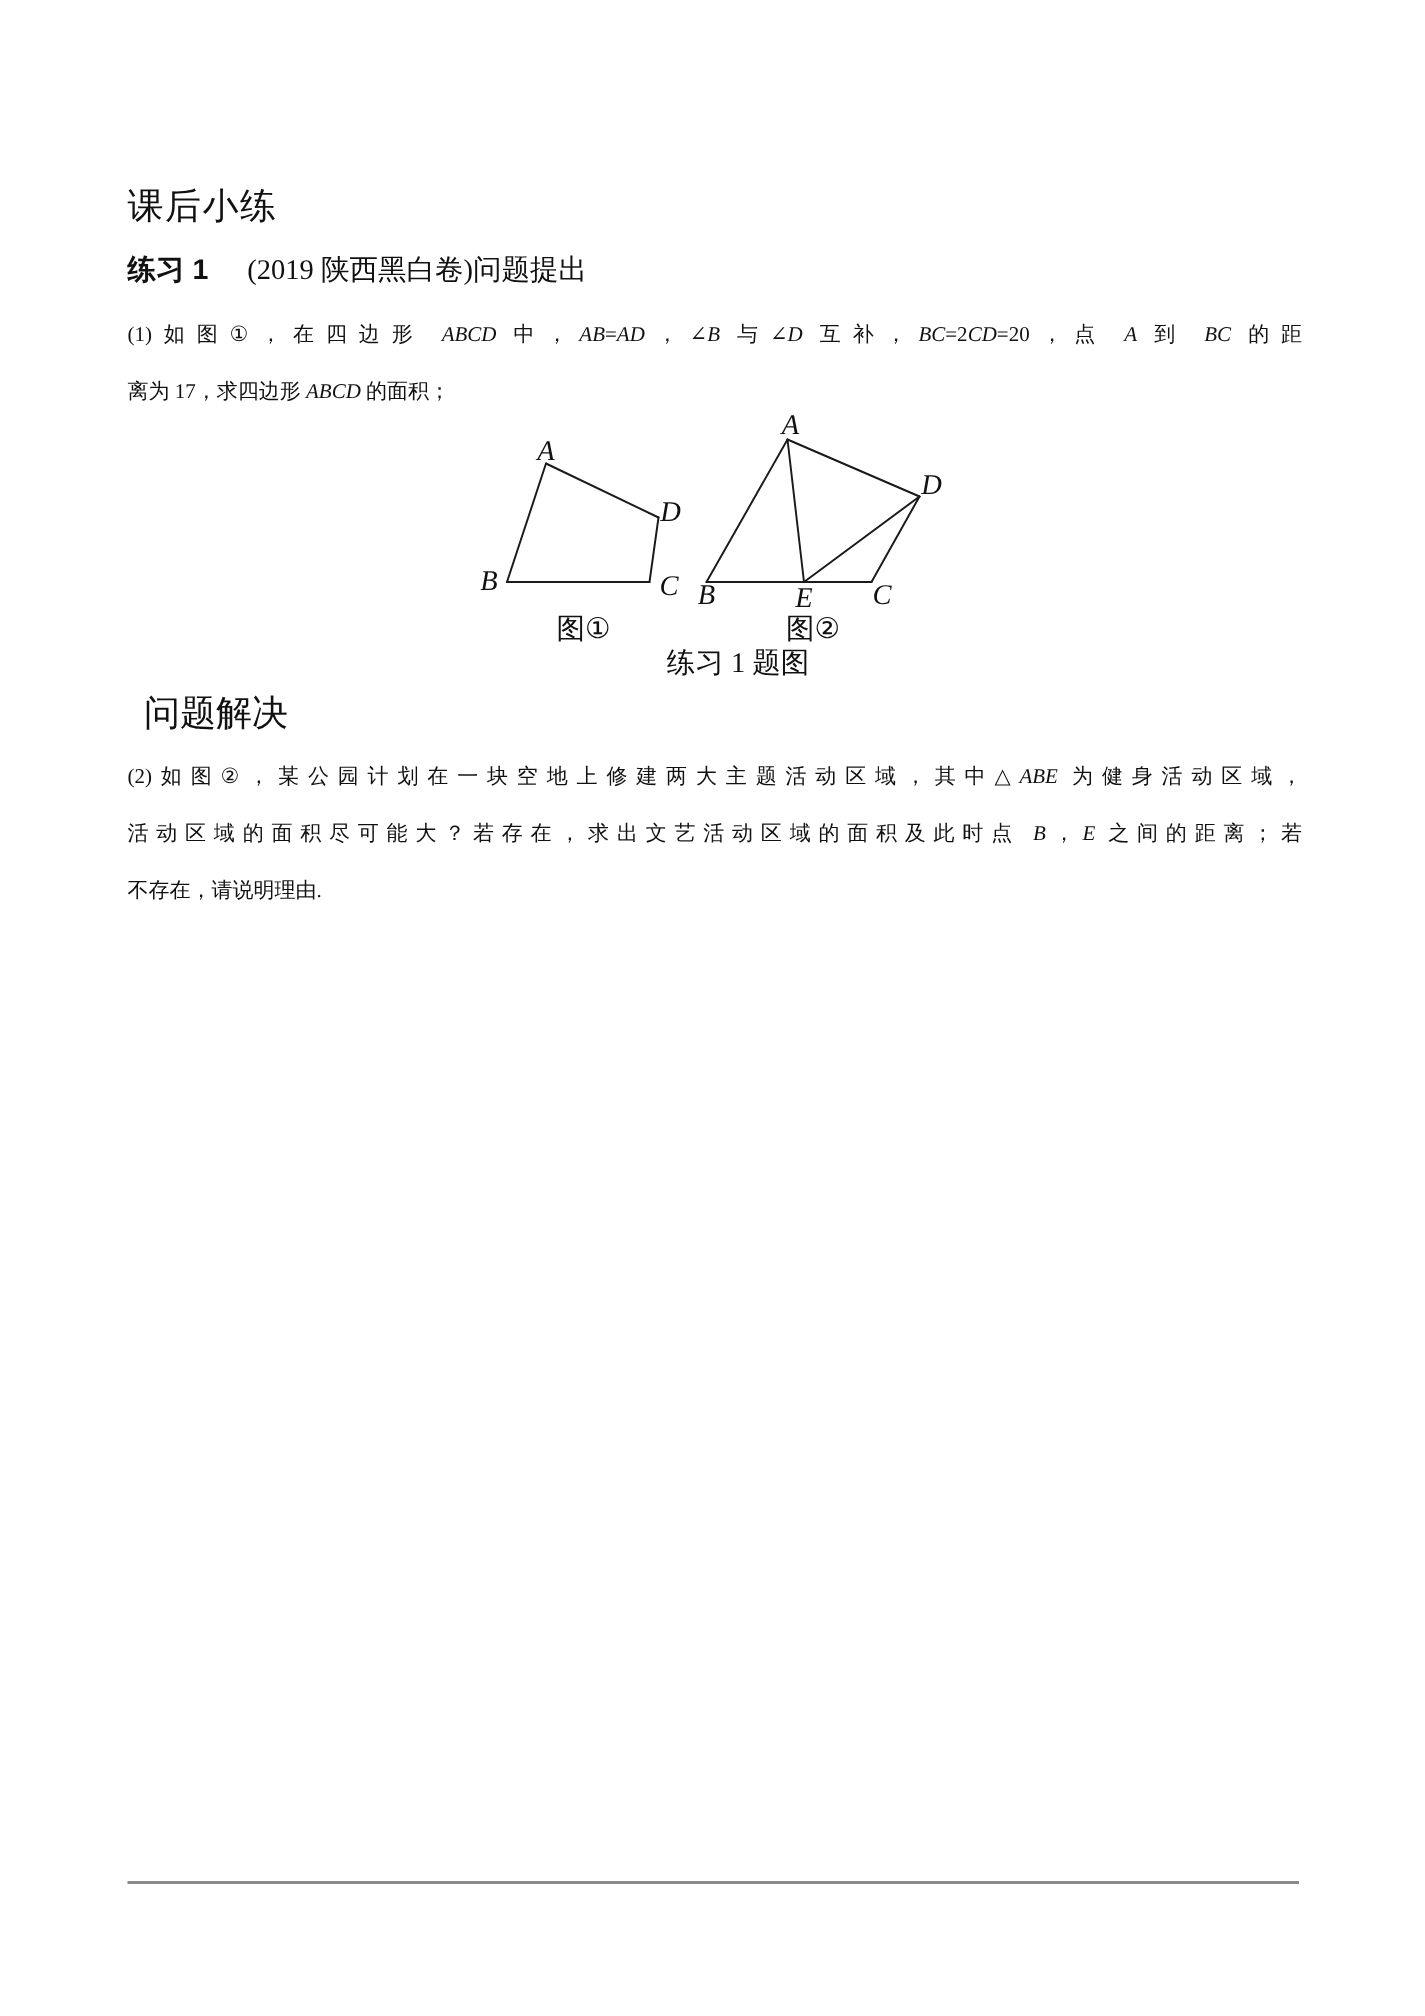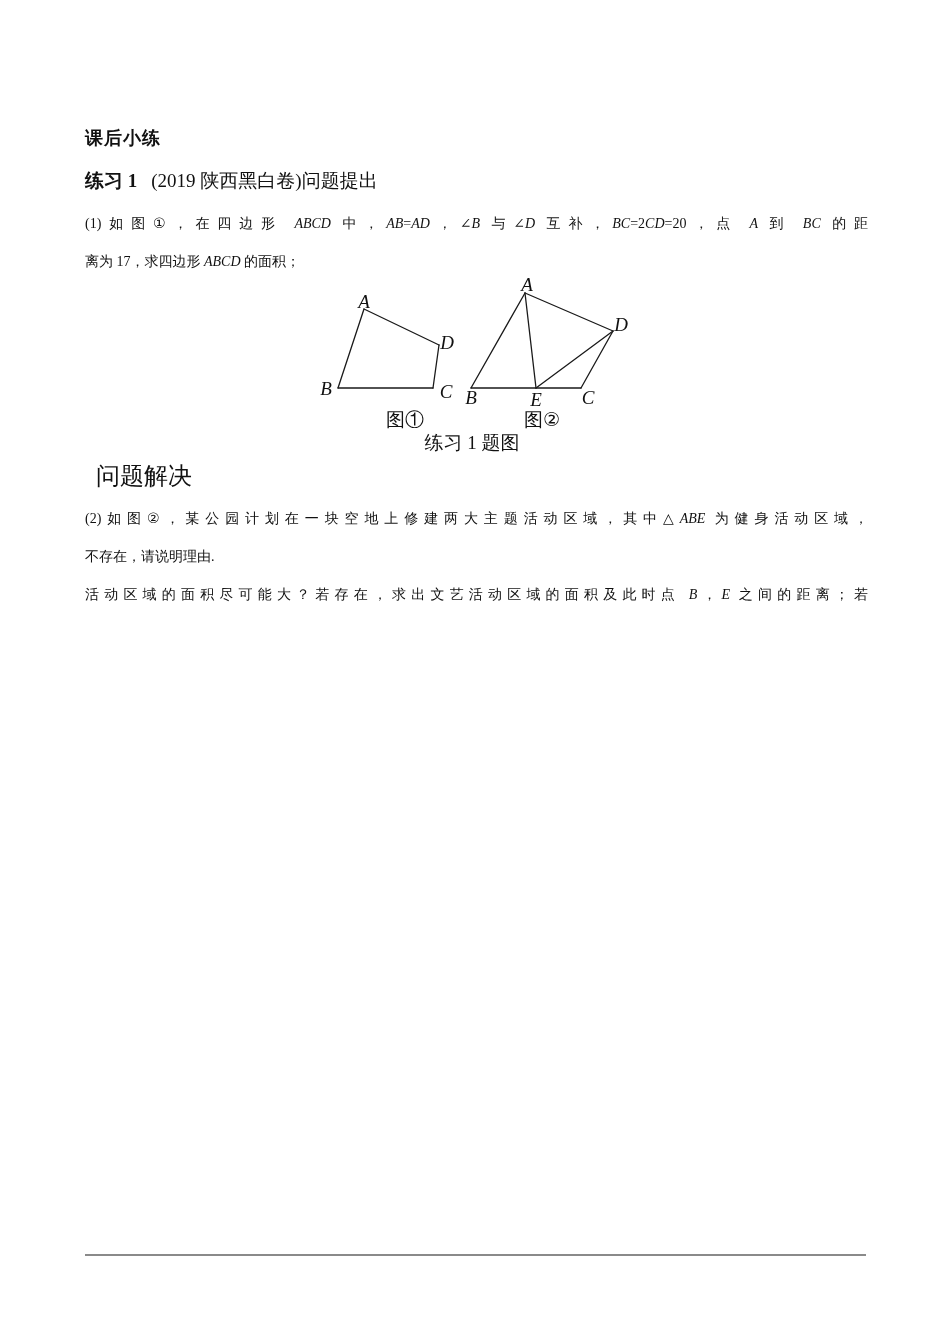--- a/index.html
+++ b/index.html
@@ -13,30 +13,30 @@
     background:#ffffff;
     position:relative;
     color:var(--text);
     font-family:"Liberation Serif","DejaVu Serif","DejaVu Sans",serif;
     overflow:hidden;
   }
   .abs{position:absolute;}
   .heading{
     left:85px;top:124px;
     font-family:"Liberation Sans","DejaVu Sans",sans-serif;
-    font-weight:700;font-size:18px;line-height:28px;
+    font-weight:400;font-size:24px;line-height:28px;
     letter-spacing:1px;
   }
   .exercise-line{
     left:85px;top:166px;
     font-size:19px;line-height:30px;white-space:nowrap;
   }
   .exercise-label{
-    font-family:Liberation Serif, serif;
-    font-weight:700;margin-right:14px;
+    font-family:Liberation Sans, sans-serif;
+    font-weight:700;margin-right:26px;
   }
   .para{
     left:85px;width:783px;
     font-size:14px;line-height:38px;
   }
   .para .line{
     text-align:justify;
     text-align-last:justify;
   }
   .para .line.last{
@@ -57,21 +57,21 @@
     transform:translate(-50%,-50%);
     font-size:19px;font-style:italic;line-height:19px;
     white-space:nowrap;
   }
   .figcap{
     position:absolute;
     transform:translate(-50%,-50%);
     font-size:19px;line-height:22px;white-space:nowrap;
   }
   .main-figcap{
-    left:292px;top:428px;width:360px;
+    left:312px;top:428px;width:360px;
     font-size:19px;line-height:30px;text-align:center;
   }
   .divider{
     left:85px;top:1254px;width:781px;height:2px;
     background:var(--divider);
   }
   i{font-style:italic;}
 </style>
 </head>
 <body>
@@ -102,33 +102,33 @@
       <line x1="536" y1="388" x2="613" y2="331"></line>
       <line x1="613" y1="331" x2="581" y2="388"></line>
       <line x1="471" y1="388" x2="581" y2="388"></line>
     </g>
   </svg>
 
   <div class="vlabel" style="left:64px;top:301px;top:31px;">A</div>
   <div class="vlabel" style="left:26px;top:118px;">B</div>
   <div class="vlabel" style="left:146px;top:121px;">C</div>
   <div class="vlabel" style="left:147px;top:72px;">D</div>
-  <div class="figcap" style="left:105px;top:150px;font-family:Liberation Serif, serif;">图①</div>
+  <div class="figcap" style="left:89px;top:150px;">图①</div>
 
   <div class="vlabel" style="left:227px;top:14px;">A</div>
   <div class="vlabel" style="left:171px;top:127px;">B</div>
   <div class="vlabel" style="left:288px;top:127px;">C</div>
   <div class="vlabel" style="left:321px;top:54px;">D</div>
   <div class="vlabel" style="left:236px;top:129px;">E</div>
   <div class="figcap" style="left:242px;top:150px;text-align:center;">图②</div>
 </div>
 
 <div class="abs main-figcap">练习 1 题图</div>
 
 <div class="abs section-heading">问题解决</div>
 
 <div class="abs para para2">
   <div class="line">(2)如图②，某公园计划在一块空地上修建两大主题活动区域，其中△<i>ABE</i> 为健身活动区域，</div>
+  <div class="line">活动区域的面积尽可能大？若存在，求出文艺活动区域的面积及此时点 <i>B</i>，<i>E</i> 之间的距离；若</div>
   <div class="line last">不存在，请说明理由.</div>
-  <div class="line">活动区域的面积尽可能大？若存在，求出文艺活动区域的面积及此时点 <i>B</i>，<i>E</i> 之间的距离；若</div>
 </div>
 
 <div class="abs divider"></div>
 
 </body></html>

